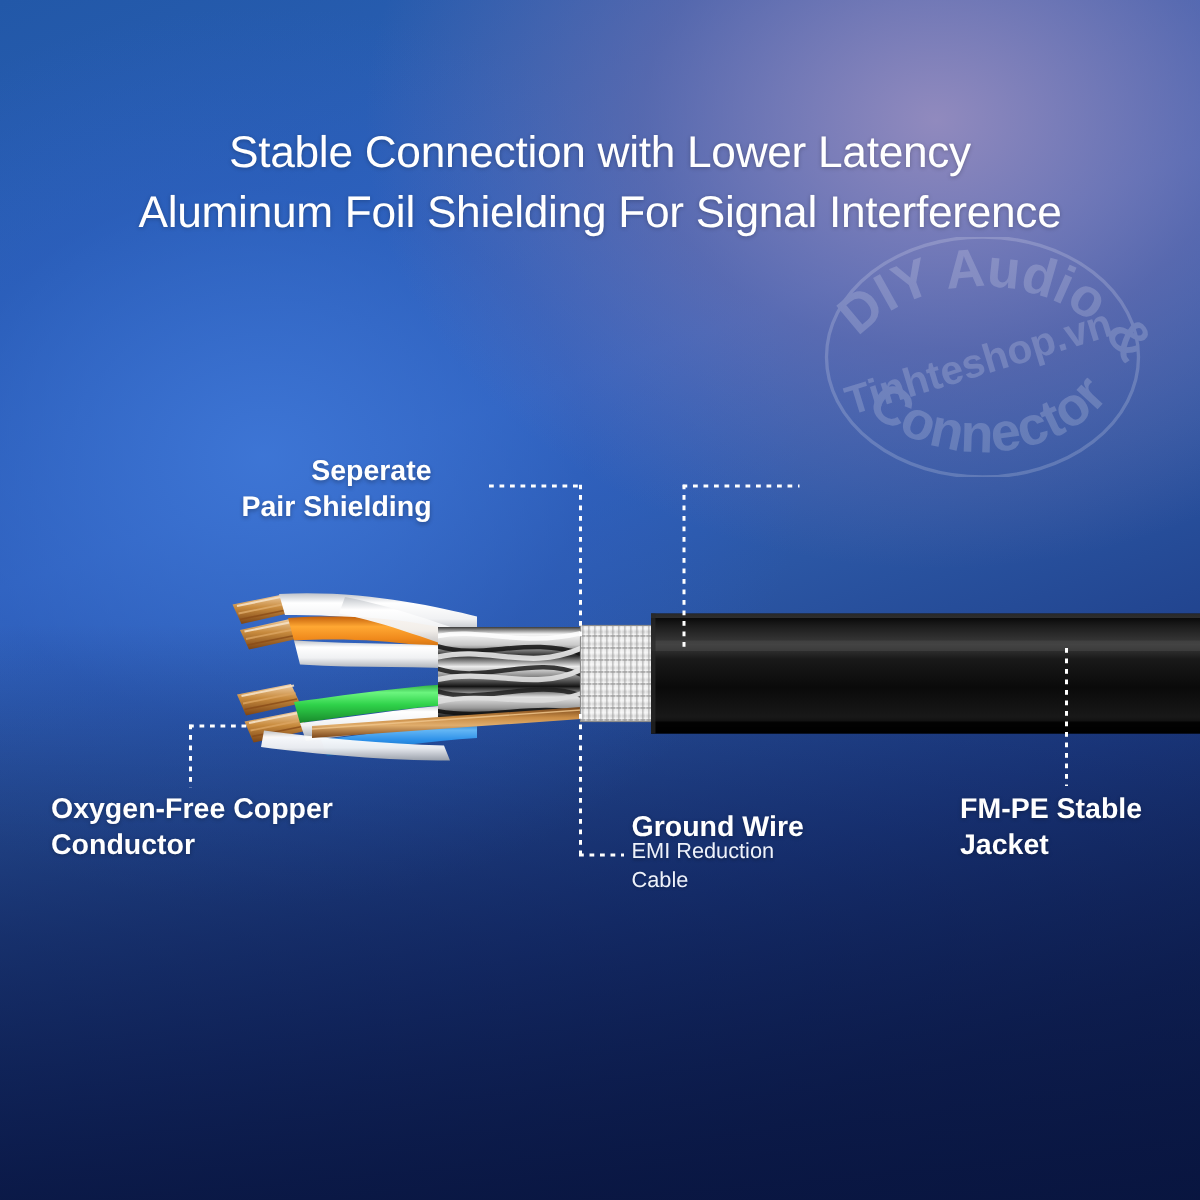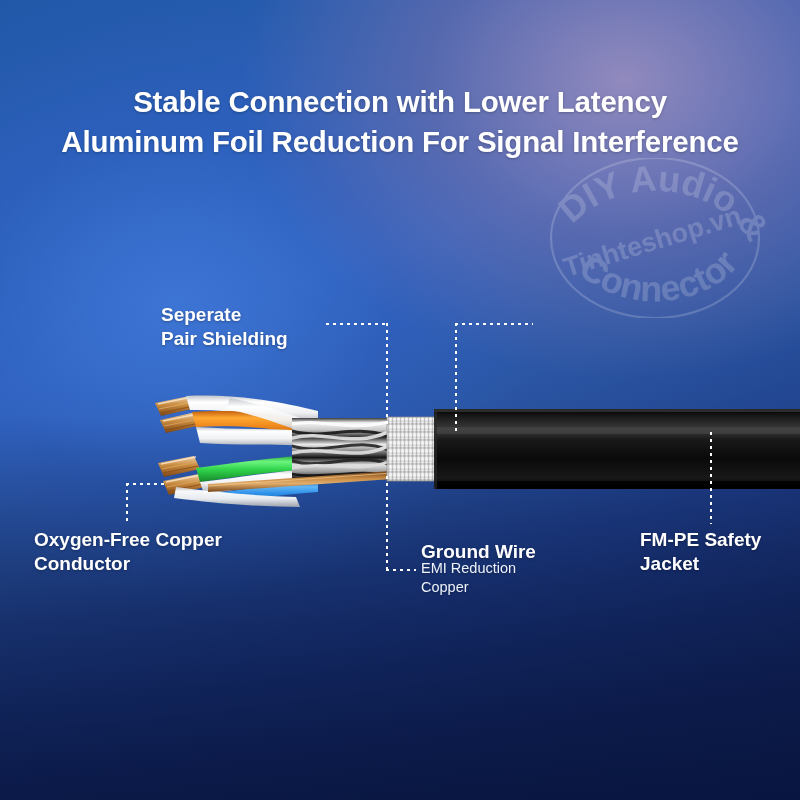--- a/index.html
+++ b/index.html
@@ -30,42 +30,42 @@
     position:absolute; left:530px; top:158px; width:250px; height:160px;
     opacity:0.18; pointer-events:none; z-index:2;
   }
   .watermark svg{ width:100%; height:100%; display:block; }
 
   
   .title-block{
     position:absolute; top:82px; left:0; width:800px; text-align:center; z-index:5;
   }
   .title-line{
-    color:#ffffff; font-weight:bold; font-size:29.5px; line-height:40px;
+    color:#ffffff; font-weight:normal; font-size:29.5px; line-height:40px;
     letter-spacing:-0.2px; white-space:nowrap;
     text-shadow:0 1px 3px rgba(0,0,0,0.25);
   }
 
   
   #cable{ position:absolute; left:0; top:0; width:800px; height:800px; z-index:3; }
 
   
   .label{
     position:absolute; color:#ffffff; font-weight:bold;
     font-size:19px; line-height:23.5px; z-index:6;
     text-shadow:0 1px 3px rgba(0,0,0,0.30);
     white-space:pre-line;
   }
   .sublabel{
     position:absolute; color:#eef2fb; font-weight:normal;
     font-size:14.5px; line-height:19px; z-index:6;
     text-shadow:0 1px 2px rgba(0,0,0,0.25);
     white-space:pre-line;
   }
-  #lbl-sep       { left:161px; top:303px; }
+  #lbl-sep       { left:161px; top:303px;text-align:right; }
   #lbl-alu       { left:540px; top:303px; }
   #lbl-oxy       { left:34px;  top:528px; }
   #lbl-gnd       { left:421px; top:540px; }
   #lbl-gnd-sub   { left:421px; top:559px; }
   #lbl-fmpe      { left:640px; top:528px; }
 
   
   .leader{ position:absolute; z-index:4; }
   .leader.h{ height:2px; background-image:linear-gradient(to right,#fff 0 3px,rgba(255,255,255,0) 3px 7px); background-size:7px 2px; background-repeat:repeat-x; }
   .leader.v{ width:2px;  background-image:linear-gradient(to bottom,#fff 0 3px,rgba(255,255,255,0) 3px 7px); background-size:2px 7px; background-repeat:repeat-y; }
@@ -87,21 +87,21 @@
       </text>
       <text font-family="Liberation Sans, sans-serif" font-size="36" font-weight="bold" fill="#ffffff">
         <textPath href="#arcBot" startOffset="14%">Connector</textPath>
       </text>
       <text x="125" y="92" transform="rotate(-17 125 92)" text-anchor="middle" font-family="Liberation Sans, sans-serif" font-size="27" font-weight="bold" fill="#ffffff">Tinhteshop.vn</text>
     </svg>
   </div>
 
   <div class="title-block">
     <div class="title-line">Stable Connection with Lower Latency</div>
-    <div class="title-line">Aluminum Foil Reduction For Signal Interference</div>
+    <div class="title-line">Aluminum Foil Shielding For Signal Interference</div>
   </div>
 
   <svg id="cable" viewBox="0 0 800 800" xmlns="http://www.w3.org/2000/svg">
     <defs>
 
       <linearGradient id="gCopper" x1="0" y1="0" x2="0" y2="1">
         <stop offset="0%" stop-color="#8a4a18"></stop>
         <stop offset="18%" stop-color="#d9a268"></stop>
         <stop offset="34%" stop-color="#f6ddc0"></stop>
         <stop offset="50%" stop-color="#c9802f"></stop>
@@ -288,17 +288,17 @@
   <div class="leader h" style="left:386px; top:569px; width:30px;"></div>
 
   <div class="leader v" style="left:710px; top:432px; height:92px;"></div>
 
   <div class="label" id="lbl-sep">Seperate
 Pair Shielding</div>
   <div class="label" id="lbl-oxy">Oxygen-Free Copper
 Conductor</div>
   <div class="label" id="lbl-gnd">Ground Wire</div>
   <div class="sublabel" id="lbl-gnd-sub">EMI Reduction
-Copper</div>
-  <div class="label" id="lbl-fmpe">FM-PE Safety
+Cable</div>
+  <div class="label" id="lbl-fmpe">FM-PE Stable
 Jacket</div>
 
 </div>
 
 </body></html>

